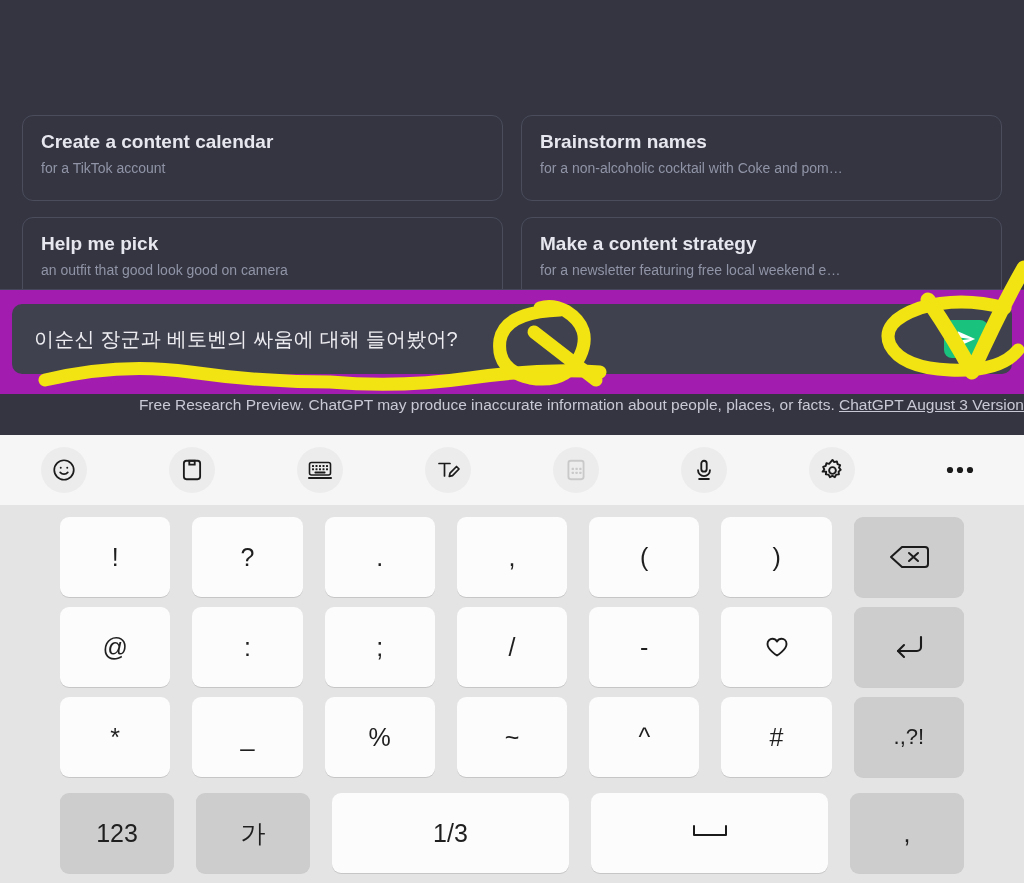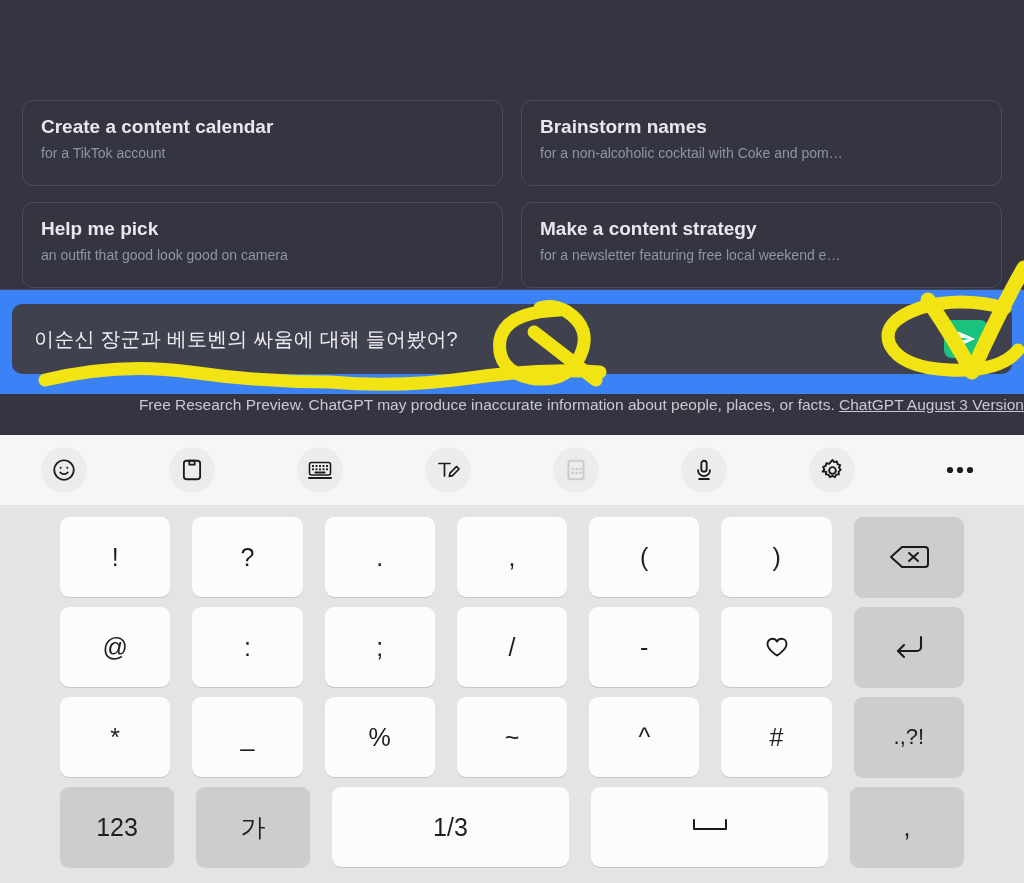--- a/index.html
+++ b/index.html
@@ -7,33 +7,33 @@
     width:1024px;height:883px;
     background:#343541;
     font-family:"Liberation Sans","DejaVu Sans",sans-serif;
     overflow:hidden;position:relative;
   }
   #app{position:absolute;inset:0;}
 
   
   .chat-area{position:absolute;left:0;top:0;width:1024px;height:435px;background:#343541;}
 
-  .suggestion-grid{position:absolute;left:22px;top:100px;width:980px;
+  .suggestion-grid{position:absolute;left:22px;top:115px;width:980px;
     display:grid;grid-template-columns:481px 481px;column-gap:18px;row-gap:16px;}
   .card{
     border:1px solid #4b4c5c;border-radius:11px;
     padding:14px 18px 16px 18px;box-sizing:border-box;height:86px;overflow:hidden;
     background:transparent;
   }
   .card-title{font-size:19px;font-weight:bold;color:#e7e8ef;line-height:1.28;white-space:nowrap;}
   .card-sub{font-size:14px;color:#9094a6;line-height:1.3;margin-top:5px;white-space:nowrap;overflow:hidden;text-overflow:ellipsis;}
 
   
   .composer-wrap{position:absolute;left:0;top:289px;width:1024px;height:104px;
-    border-top:1px solid #46475a;background:#3b82f6;}
+    border-top:1px solid #46475a;background:#a21caf;}
   .composer{position:absolute;left:12px;top:14px;width:1000px;height:70px;
     background:#40414f;border-radius:10px;}
   .composer-text{position:absolute;left:22px;top:0;height:70px;display:flex;align-items:center;
     font-size:20px;color:#ececf1;letter-spacing:.2px;}
   .send-btn{position:absolute;right:24px;top:16px;width:44px;height:38px;border-radius:8px;
     background:#19c37d;display:flex;align-items:center;justify-content:center;}
   .send-btn svg{display:block;}
 
   .disclaimer{position:absolute;left:0;top:396px;width:1024px;text-align:right;
     font-size:15.5px;color:#c8c9d4;}
@@ -48,21 +48,21 @@
   .tb-item{flex:1;display:flex;align-items:center;justify-content:center;}
   .tb-circle{width:46px;height:46px;border-radius:50%;background:#ececec;
     display:flex;align-items:center;justify-content:center;}
   .tb-circle.plain{background:transparent;}
   .tb-circle svg{display:block;}
 
   
   .keyboard{position:absolute;left:0;top:505px;width:1024px;height:378px;background:#e4e4e4;}
   .krow{position:absolute;left:0;width:1024px;height:80px;display:flex;
     padding:0 60px;box-sizing:border-box;gap:22px;}
-  .krow.r1{top:12px;} .krow.r2{top:102px;} .krow.r3{top:192px;} .krow.r4{top:282px;}
+  .krow.r1{top:12px;} .krow.r2{top:102px;} .krow.r3{top:192px;} .krow.r4{top:288px;}
   .key{
     flex:1 1 0;border-radius:9px;background:#fcfcfc;
     display:flex;align-items:center;justify-content:center;
     font-size:25px;color:#1f1f1f;box-shadow:0 1px 0 rgba(0,0,0,.13);
     font-family:"Liberation Sans","DejaVu Sans",sans-serif;
   }
   .key.gray{background:#cdcdcd;box-shadow:0 1px 0 rgba(0,0,0,.10);}
   .key.wide{flex:2.08 1 0;}
   .key.sym{font-size:22px;}
   .key svg{display:block;}

